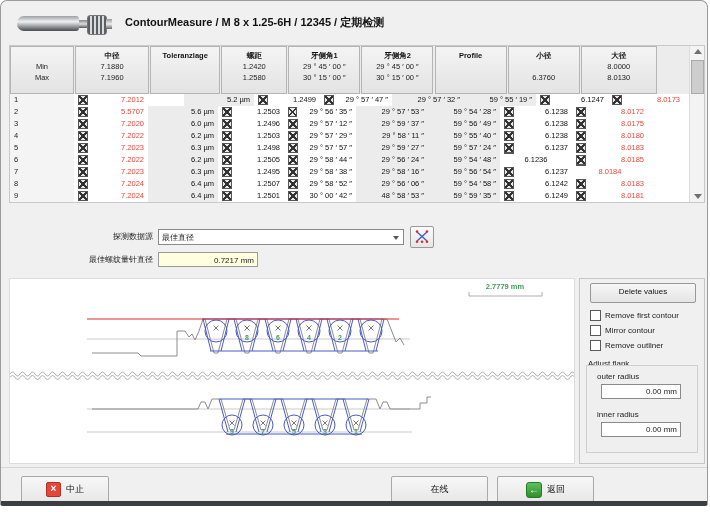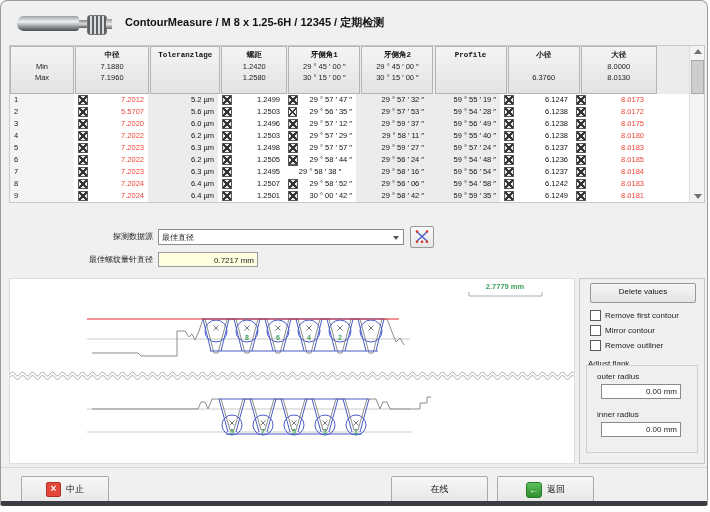--- a/index.html
+++ b/index.html
@@ -13,21 +13,21 @@
   .gauge .neck{position:absolute;left:62px;top:7px;width:8px;height:8px;background:linear-gradient(#888,#ddd,#555);}
   .gauge .head{position:absolute;left:70px;top:2px;width:18px;height:18px;border-radius:3px;
                background:repeating-linear-gradient(90deg,#5c5f63 0 2px,#d9dbdd 2px 4px);border:1px solid #777;}
   .gauge .tip{position:absolute;left:89px;top:6px;width:6px;height:10px;background:linear-gradient(#999,#eee,#666);}
   .wtitle{position:absolute;left:124px;top:14px;font-size:11px;font-weight:bold;color:#111;}
   
   .tablewrap{position:absolute;left:8px;top:44px;width:696px;height:158px;background:#fff;border:1px solid #c9c9c9;box-sizing:border-box;}
   .thead{position:absolute;left:0;top:0;height:48px;width:680px;background:#ececec;white-space:nowrap;font-size:7.5px;}
   .hcell{display:inline-block;vertical-align:top;box-sizing:border-box;height:48px;border:1px solid #b4b4b4;
          margin-right:-1px;background:linear-gradient(#f4f4f4,#e3e3e3);text-align:center;padding-top:3px;}
-  .hcell .h1{font-weight:bold;min-height:11px;line-height:11px;color:#111;font-family:Liberation Mono, monospace;}
+  .hcell .h1{font-weight:bold;min-height:11px;line-height:11px;color:#111;}
   .hcell .h2{min-height:11px;line-height:11px;color:#222;}
   .tbody{position:absolute;left:0;top:48px;width:680px;height:108px;background:#fff;}
   .trow{height:12px;line-height:12px;white-space:nowrap;font-size:7.5px;}
   .tcell{display:inline-block;vertical-align:top;box-sizing:border-box;height:12px;padding:0 4px;
          display:inline-flex;justify-content:flex-end;align-items:center;}
   .tcell.gray{background:#ececec;}
   .tcell.c-num{justify-content:flex-start;background:#f4f4f4;color:#222;}
   .tcell .cb{margin-right:auto;}
   .cb{width:8px;height:8px;border:1px solid #555;background:#e9e9e9;display:inline-block;
       background-image:linear-gradient(45deg,transparent 42%,#333 42%,#333 58%,transparent 58%),
@@ -114,21 +114,21 @@
         <div class="h1">小径</div><div class="h2"></div><div class="h2">6.3760</div>
       </div>
       <div class="hcell" style="width:76px">
         <div class="h1">大径</div><div class="h2">8.0000</div><div class="h2">8.0130</div>
       </div>
     </div>
     <div class="tbody">
         <div class="trow"><div class="tcell c-num" style="width: 64px;">1</div><div class="tcell" style="width: 74px;">
             <span class="cb"></span>
             <span class="val red">7.2012</span>
-          </div><div class="tcell gray" style="width: 70px;">
+          </div><div class="tcell gray" style="width: 70px; margin-left: 36px;">
             <span class="val">5.2 µm</span>
           </div><div class="tcell" style="width: 66px;">
             <span class="cb"></span>
             <span class="val">1.2499</span>
           </div><div class="tcell" style="width: 72px;">
             <span class="cb"></span>
             <span class="val">29 ° 57 ′ 47 ″</span>
           </div><div class="tcell gray" style="width: 72px;">
             <span class="val">29 ° 57 ′ 32 ″</span>
           </div><div class="tcell gray" style="width: 72px;">
@@ -236,46 +236,46 @@
           </div><div class="tcell" style="width: 66px;">
             <span class="cb"></span>
             <span class="val">1.2505</span>
           </div><div class="tcell" style="width: 72px;">
             <span class="cb"></span>
             <span class="val">29 ° 58 ′ 44 ″</span>
           </div><div class="tcell gray" style="width: 72px;">
             <span class="val">29 ° 56 ′ 24 ″</span>
           </div><div class="tcell gray" style="width: 72px;">
             <span class="val">59 ° 54 ′ 48 ″</span>
-          </div><div class="tcell" style="width: 72px;">
+          </div><div class="tcell" style="width: 72px; flex-direction: column;">
             <span class="cb"></span>
             <span class="val">6.1236</span>
           </div><div class="tcell" style="width: 76px;">
             <span class="cb"></span>
             <span class="val red">8.0185</span>
           </div></div>
         <div class="trow"><div class="tcell c-num" style="width: 64px;">7</div><div class="tcell" style="width: 74px;">
             <span class="cb"></span>
             <span class="val red">7.2023</span>
           </div><div class="tcell gray" style="width: 70px;">
             <span class="val">6.3 µm</span>
           </div><div class="tcell" style="width: 66px;">
             <span class="cb"></span>
             <span class="val">1.2495</span>
-          </div><div class="tcell" style="width: 72px; flex-direction: column;">
+          </div><div class="tcell" style="width: 72px;">
             <span class="cb"></span>
             <span class="val">29 ° 58 ′ 38 ″</span>
           </div><div class="tcell gray" style="width: 72px;">
             <span class="val">29 ° 58 ′ 16 ″</span>
           </div><div class="tcell gray" style="width: 72px;">
             <span class="val">59 ° 56 ′ 54 ″</span>
           </div><div class="tcell" style="width: 72px;">
             <span class="cb"></span>
             <span class="val">6.1237</span>
-          </div><div class="tcell" style="width: 76px;">
+          </div><div class="tcell" style="width: 76px; flex-direction: column;">
             <span class="cb"></span>
             <span class="val red">8.0184</span>
           </div></div>
         <div class="trow"><div class="tcell c-num" style="width: 64px;">8</div><div class="tcell" style="width: 74px;">
             <span class="cb"></span>
             <span class="val red">7.2024</span>
           </div><div class="tcell gray" style="width: 70px;">
             <span class="val">6.4 µm</span>
           </div><div class="tcell" style="width: 66px;">
             <span class="cb"></span>
@@ -299,21 +299,21 @@
             <span class="val red">7.2024</span>
           </div><div class="tcell gray" style="width: 70px;">
             <span class="val">6.4 µm</span>
           </div><div class="tcell" style="width: 66px;">
             <span class="cb"></span>
             <span class="val">1.2501</span>
           </div><div class="tcell" style="width: 72px;">
             <span class="cb"></span>
             <span class="val">30 ° 00 ′ 42 ″</span>
           </div><div class="tcell gray" style="width: 72px;">
-            <span class="val">29 ° 58 ′ 42 ″</span>
+            <span class="val">48 ° 58 ′ 53 ″</span>
           </div><div class="tcell gray" style="width: 72px;">
             <span class="val">59 ° 59 ′ 35 ″</span>
           </div><div class="tcell" style="width: 72px;">
             <span class="cb"></span>
             <span class="val">6.1249</span>
           </div><div class="tcell" style="width: 76px;">
             <span class="cb"></span>
             <span class="val red">8.0181</span>
           </div></div>
       </div>

